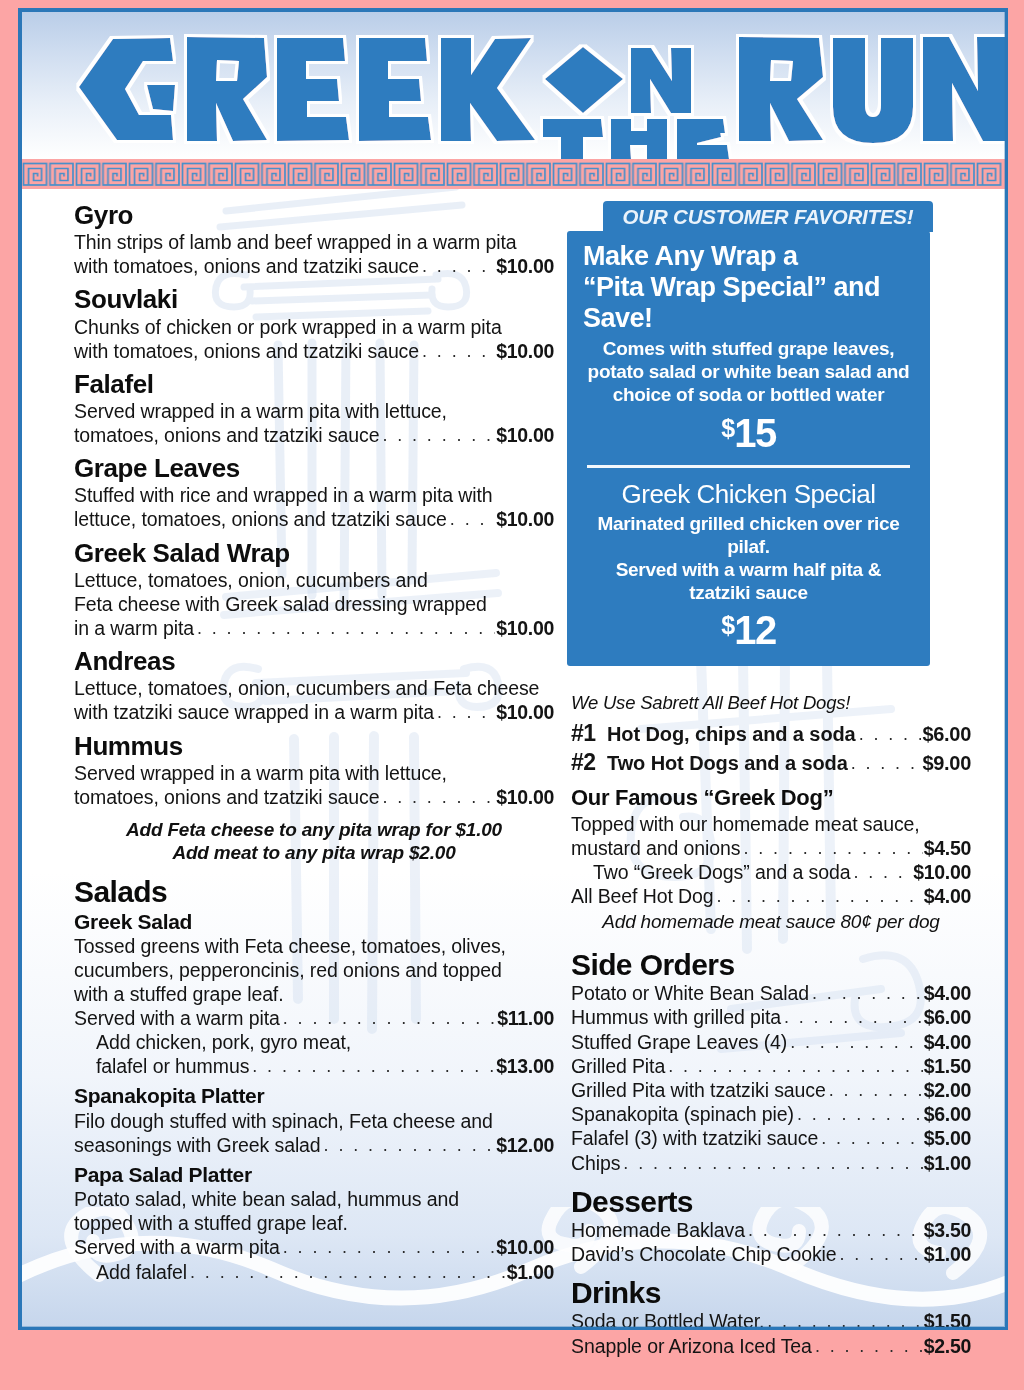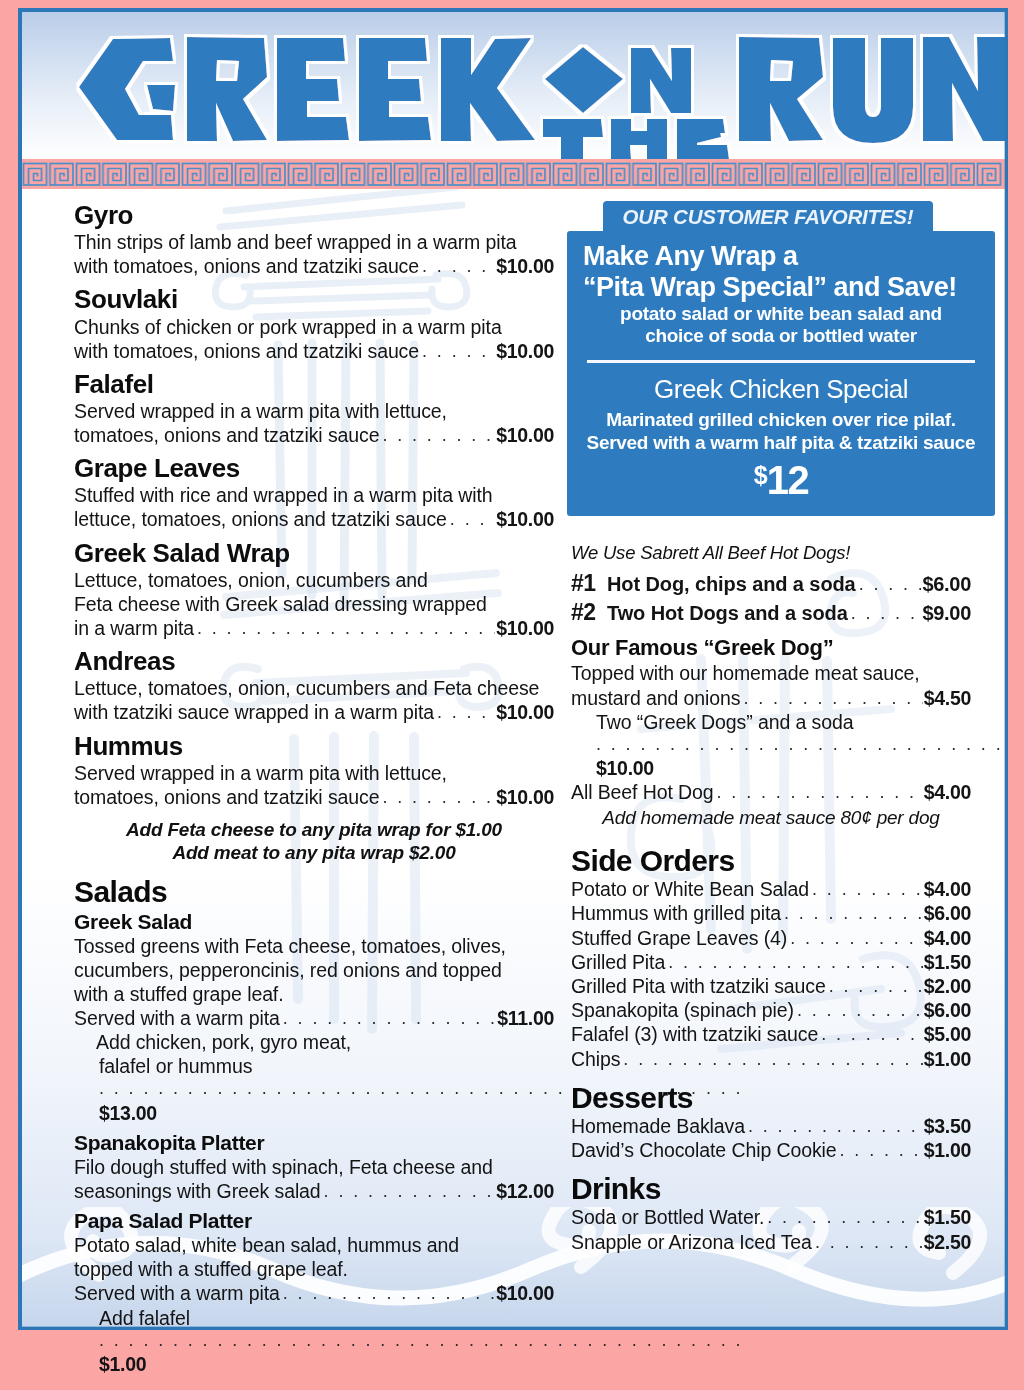--- a/index.html
+++ b/index.html
@@ -145,21 +145,21 @@
     font-size: 18px;
     color: #2b2b2b;
     transform: translateY(-1px);
   }
   .row .price {
     font-weight: bold;
     white-space: nowrap;
     letter-spacing: -0.3px;
   }
 
-  .row.indent { padding-left: 22px; flex-direction: column; }
+  .row.indent { padding-left: 22px; }
 
   .note {
     font-size: 19px;
     font-style: italic;
     font-weight: bold;
     text-align: center;
     color: #111;
     line-height: 1.2;
     letter-spacing: -0.2px;
   }
@@ -197,21 +197,21 @@
     font-size: 23px;
     width: 36px;
     flex: 0 0 36px;
     letter-spacing: -0.5px;
   }
   .row.bold .lead { font-weight: normal; }
 
   
   .specials {
     position: relative;
-    width: 428px;
+    width: 363px;
     margin-left: -4px;
   }
   .fav-tab {
     position: relative;
     margin-left: 36px;
     width: 330px;
     background: #2e7cbf;
     color: #eaf3fb;
     font-size: 20.5px;
     font-weight: bold;
@@ -539,22 +539,26 @@
 
     </div>
 
     <div class="col-right">
 
       <div class="specials">
         <div class="fav-tab">OUR CUSTOMER FAVORITES!</div>
         <div class="fav-box">
           <div class="hl">Make Any Wrap a</div>
           <div class="hl">“Pita Wrap Special” and Save!</div>
+          <div class="sub">Comes with stuffed grape leaves,</div>
           <div class="sub" style="margin-top:0;">potato salad or white bean salad and</div>
           <div class="sub" style="margin-top:0;">choice of soda or bottled water</div>
+          <div class="big-price">
+            <span class="cur">$</span><span class="amt">15</span>
+          </div>
 
           <div class="fav-div"></div>
 
           <div class="hl2">Greek Chicken Special</div>
           <div class="sub">Marinated grilled chicken over rice pilaf.</div>
           <div class="sub" style="margin-top:0;">Served with a warm half pita &amp; tzatziki sauce</div>
           <div class="big-price">
             <span class="cur">$</span><span class="amt">12</span>
           </div>
         </div>

